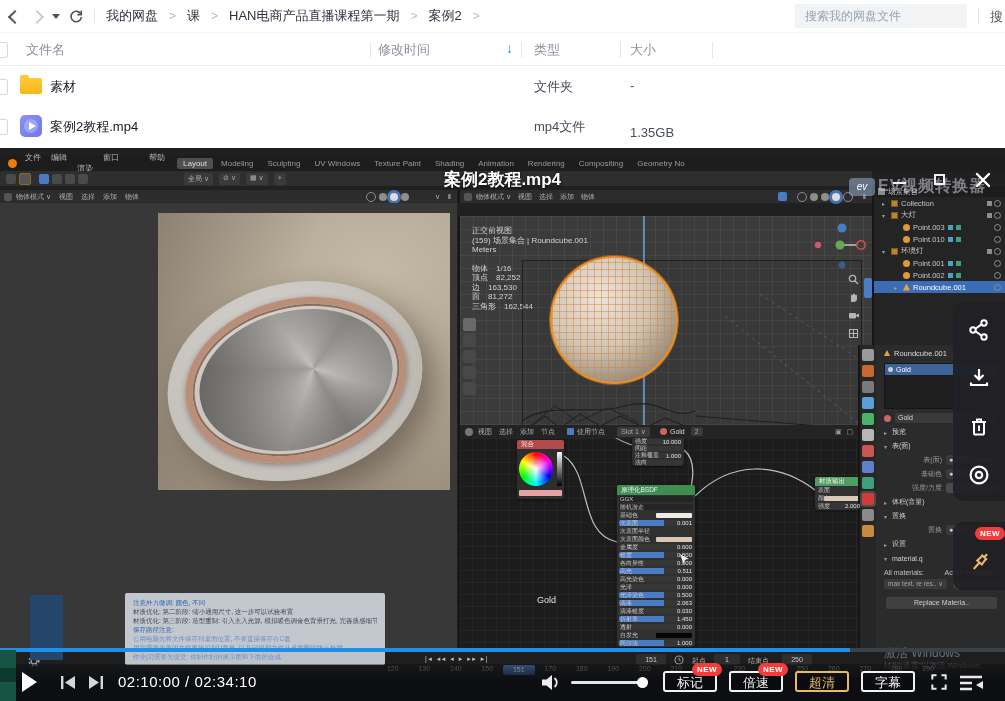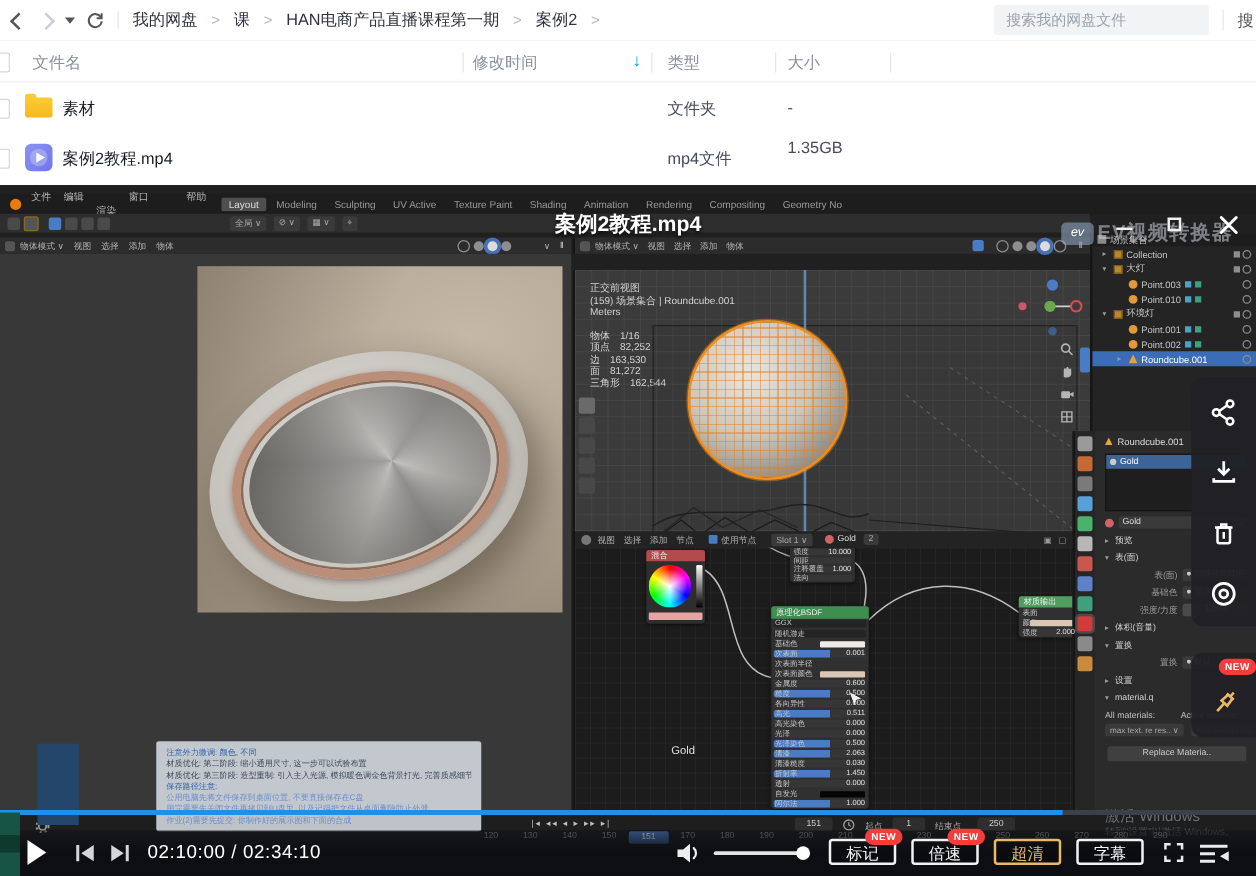--- a/index.html
+++ b/index.html
@@ -142,21 +142,21 @@
         <span class="a fname" data-name="file-name" style="left:50px;top:12px;">素材</span>
         <span class="a fmeta" data-name="file-type" style="left:534px;top:12px;">文件夹</span>
         <span class="a fmeta" data-name="file-size" style="left:630px;top:12px;">-</span>
       </div>
 
       <div data-name="file-row" style="position:relative;height:40px;">
         <span class="a cbx" data-name="row-checkbox" style="left:-8px;top:13px;"></span>
         <span class="a video" data-name="file-type-icon" style="left:20px;top:12px;"></span>
         <span class="a fname" data-name="file-name" style="left:50px;top:12px;">案例2教程.mp4</span>
         <span class="a fmeta" data-name="file-type" style="left:534px;top:12px;">mp4文件</span>
-        <span class="a fmeta" data-name="file-size" style="left:630px;top:4px;">1.35GB</span>
+        <span class="a fmeta" data-name="file-size" style="left:630px;top:19px;">1.35GB</span>
       </div>
     </div>
 
   <style>
     [data-name="file-type-icon"].folder{width:22px;height:16px;background:linear-gradient(#fdca33,#f6b81c);border-radius:2px;}
     [data-name="file-type-icon"].folder::before{content:"";position:absolute;left:0;top:-3px;width:9px;height:4px;background:#fdca33;border-radius:2px 2px 0 0;}
     [data-name="file-type-icon"].video{width:22px;height:22px;border-radius:5px;background:linear-gradient(135deg,#8d94f2,#6f76e8);top:9px !important;}
     [data-name="file-type-icon"].video::before{content:"";position:absolute;left:4px;top:4px;width:14px;height:14px;border-radius:50%;background:rgba(255,255,255,.25);}
     [data-name="file-type-icon"].video::after{content:"";position:absolute;left:9px;top:7px;border-left:7px solid #fff;border-top:4px solid transparent;border-bottom:4px solid transparent;}
   </style>
@@ -171,21 +171,21 @@
           <span class="bl" data-name="blender-menu-item" style="white-space:nowrap;">编辑</span>
           <span class="bl" data-name="blender-menu-item" style="white-space:nowrap;margin-top:11px;">渲染</span>
           <span class="bl" data-name="blender-menu-item" style="white-space:nowrap;">窗口</span>
           <span class="bl" data-name="blender-menu-item" style="white-space:nowrap;margin-left:20px;">帮助</span>
         </div>
       <div data-name="blender-workspace-tabs" style="display:flex;gap:2px;overflow:hidden;">
 
       <span class="wsitem active" data-name="blender-workspace-tab">Layout</span>
           <span class="wsitem" data-name="blender-workspace-tab">Modeling</span>
           <span class="wsitem" data-name="blender-workspace-tab">Sculpting</span>
-          <span class="wsitem" data-name="blender-workspace-tab">UV Active</span>
+          <span class="wsitem" data-name="blender-workspace-tab">UV Windows</span>
           <span class="wsitem" data-name="blender-workspace-tab">Texture Paint</span>
           <span class="wsitem" data-name="blender-workspace-tab">Shading</span>
           <span class="wsitem" data-name="blender-workspace-tab">Animation</span>
           <span class="wsitem" data-name="blender-workspace-tab">Rendering</span>
           <span class="wsitem" data-name="blender-workspace-tab">Compositing</span>
           <span class="wsitem" data-name="blender-workspace-tab">Geometry No</span>
         </div>
     </div>
 
     <div class="a" data-name="blender-tool-bar" style="left:0;top:23px;width:872px;height:15px;background:#2e2e2e;display:flex;align-items:center;">

